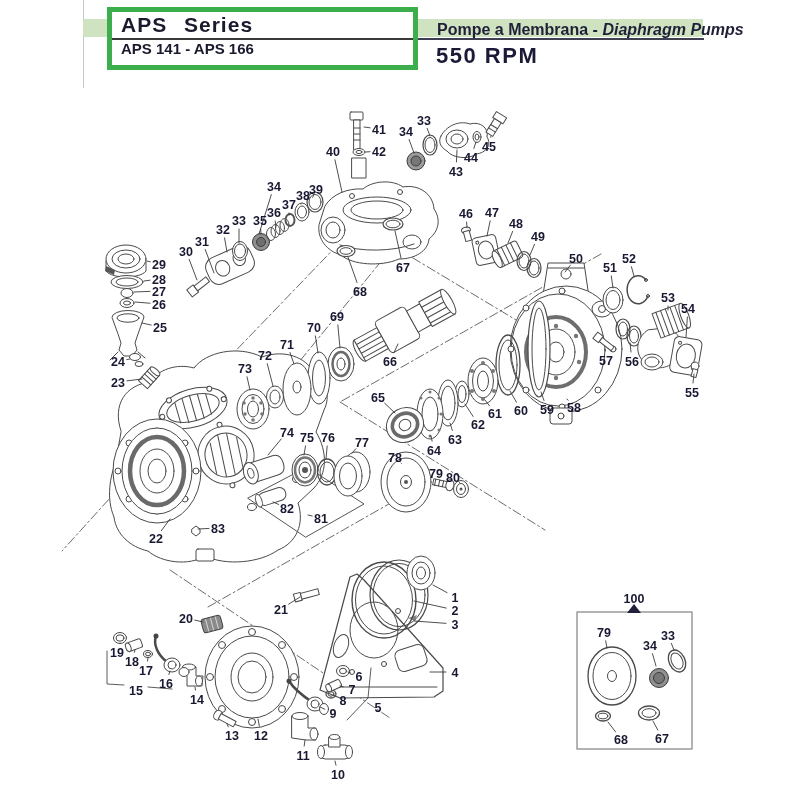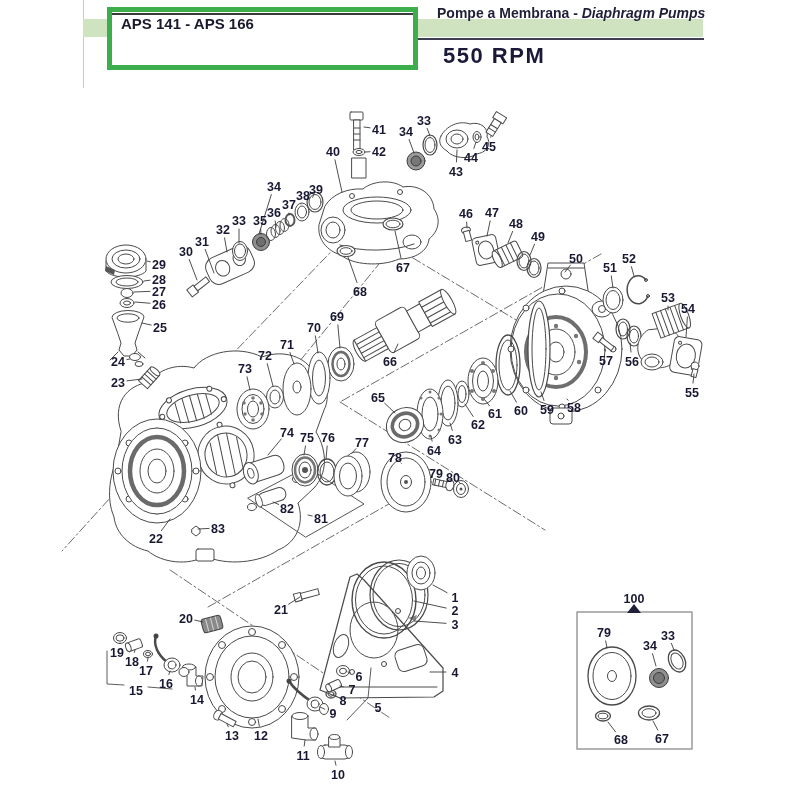--- a/index.html
+++ b/index.html
@@ -6,35 +6,36 @@
   .page{position:relative;width:800px;height:800px;background:#fff;overflow:hidden;
         font-family:"Liberation Sans",sans-serif;color:#1a1a33;}
   .vrule{position:absolute;left:83px;top:0;width:1px;height:88px;background:#c9c9c9;}
   .band{position:absolute;left:83px;top:19px;width:620px;height:18px;background:#cfe3c0;}
   .series-box{position:absolute;left:107px;top:7px;width:311px;height:63px;
         border:5px solid #3cae4b;background:#fff;box-sizing:border-box;}
   .series-title{margin:1px 0 0 9px;font-size:21px;font-weight:bold;letter-spacing:1px;
         word-spacing:10px;color:#1a1a2e;line-height:24px;}
   .series-div{margin:1px 0 0 0;border:0;border-top:2px solid #3a3a3a;}
   .series-range{margin:0 0 0 9px;font-size:15px;font-weight:bold;color:#1a1a2e;}
-  .category{position:absolute;left:437px;top:5px;font-size:14px;font-weight:bold;color:#1f1f38;}
+  .category{position:absolute;left:437px;top:21px;font-size:16px;font-weight:bold;color:#1f1f38;}
   .category .en{font-style:italic;}
   .hdr-rule{position:absolute;left:418px;top:38px;width:286px;height:2px;background:#3f3f52;}
   .rpm{position:absolute;left:436px;top:43px;font-size:22px;font-weight:bold;
-        letter-spacing:1.5px;color:#1a1a38;margin-left:7px;}
+        letter-spacing:1.5px;color:#1a1a38;}
   svg text.co{font-family:"Liberation Sans",sans-serif;font-size:12.5px;font-weight:bold;fill:#181832;}
 </style>
 </head>
 <body>
 
 <div class="page">
   <div class="vrule"></div>
   <div class="band"></div>
 
   <div class="series-box">
+    <div class="series-title">APS Series</div>
     <hr class="series-div">
     <div class="series-range">APS 141 - APS 166</div>
   </div>
 
   <div class="category"><span>Pompe a Membrana - </span><span class="en">Diaphragm Pumps</span></div>
   <div class="hdr-rule"></div>
   <div class="rpm">550 RPM</div>
 
   <svg id="diagram" width="800" height="800" viewBox="0 0 800 800" style="position:absolute;left:0;top:0;" stroke="#4a4a4a" stroke-width="1" fill="none" stroke-linejoin="round" stroke-linecap="round">
 

